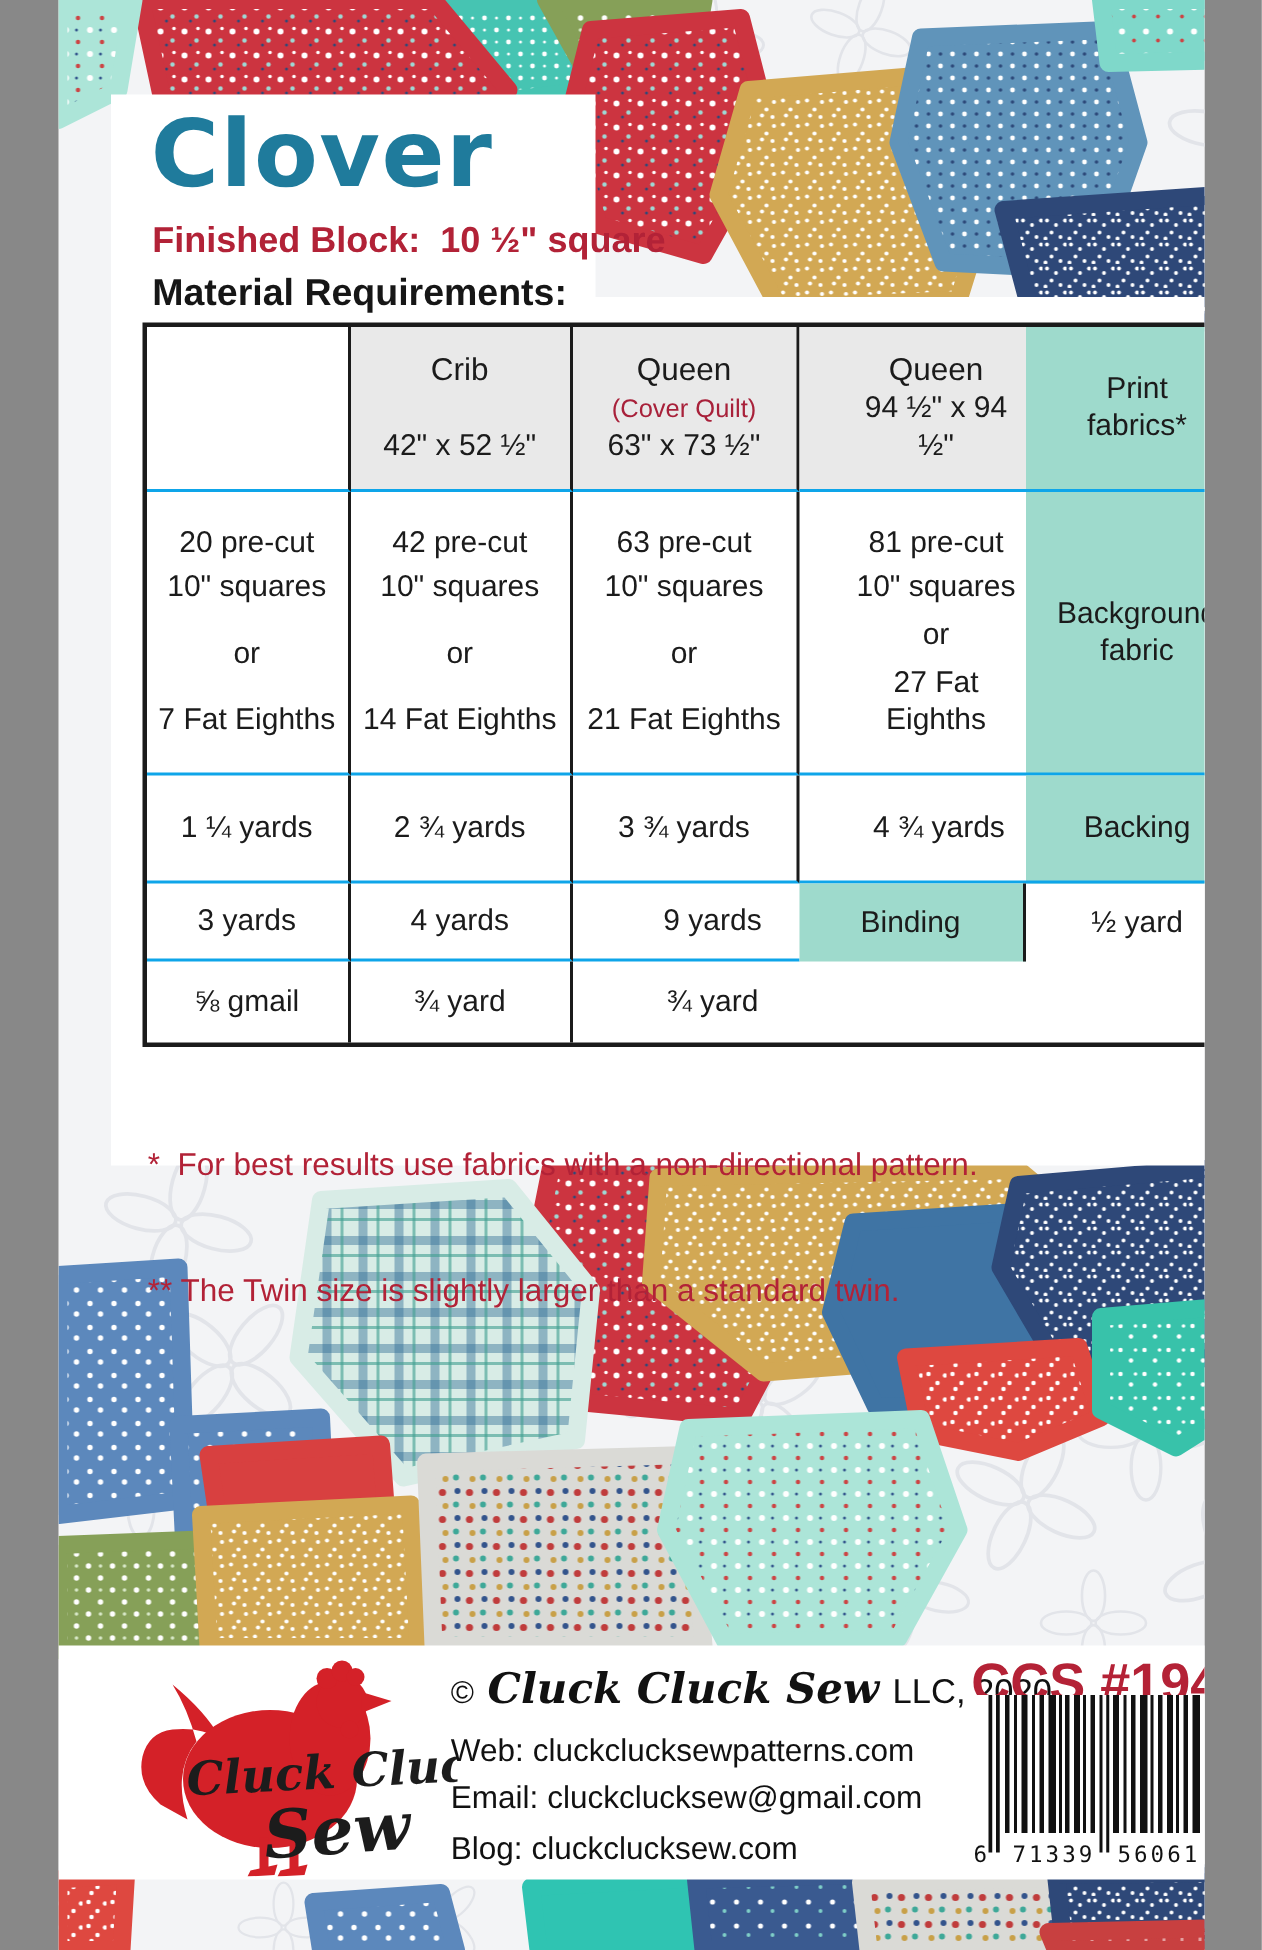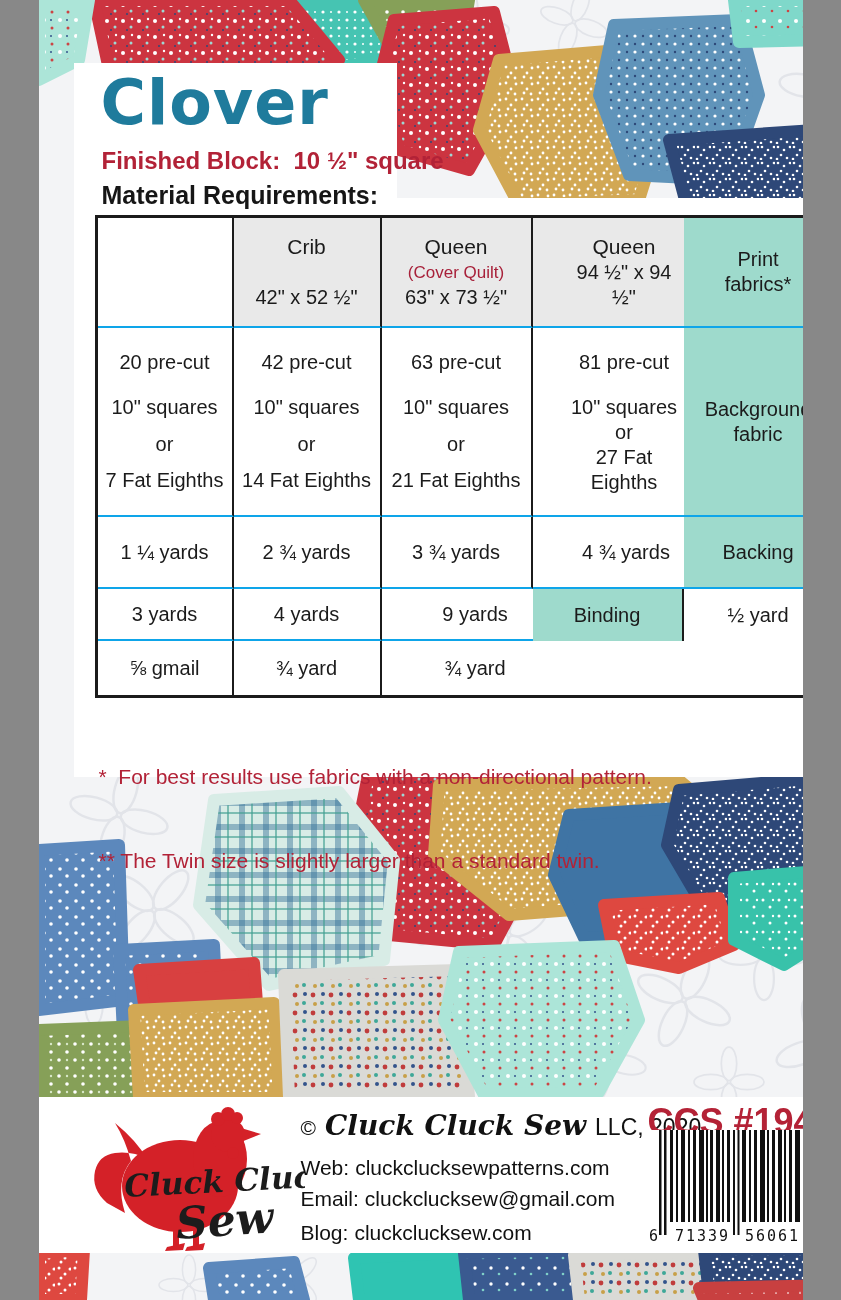--- a/index.html
+++ b/index.html
@@ -28,21 +28,21 @@
   .cell.cl{border-right-width:0;padding-left:36px;}
   .cell.cb{border-bottom-width:0;}
   .head{background:#e9e9e9;flex-direction:column;justify-content:space-between;
         padding:16px 4px;box-sizing:border-box;}
   .head .hname{font-size:21px;}
   .head .hnote{color:#a8213a;font-size:17px;}
   .head .hnote:empty{display:none;}
   .rowlab{background:#9edacc;padding:0 22px;box-sizing:border-box;}
   .multi{flex-direction:column;justify-content:space-between;
          padding:22px 4px;box-sizing:border-box;}
-  .multi .grp{display:flex;flex-direction:column;gap:20px;}
+  .multi .grp{display:flex;flex-direction:column;gap:4px;}
 
   .footnotes{position:absolute;left:60px;top:707px;z-index:2;color:#b22237;
              font-size:21px;line-height:28px;white-space:pre;}
 
   .footer{position:absolute;left:0;top:1097px;width:841px;height:156px;
           background:#fff;z-index:2;}
   .logo{position:absolute;left:46px;top:4px;width:220px;height:150px;}
   .contact{position:absolute;left:262px;top:12px;color:#111;}
   .copyright{display:flex;align-items:baseline;gap:9px;height:40px;}
   .copyright .sym{font-size:21px;}

